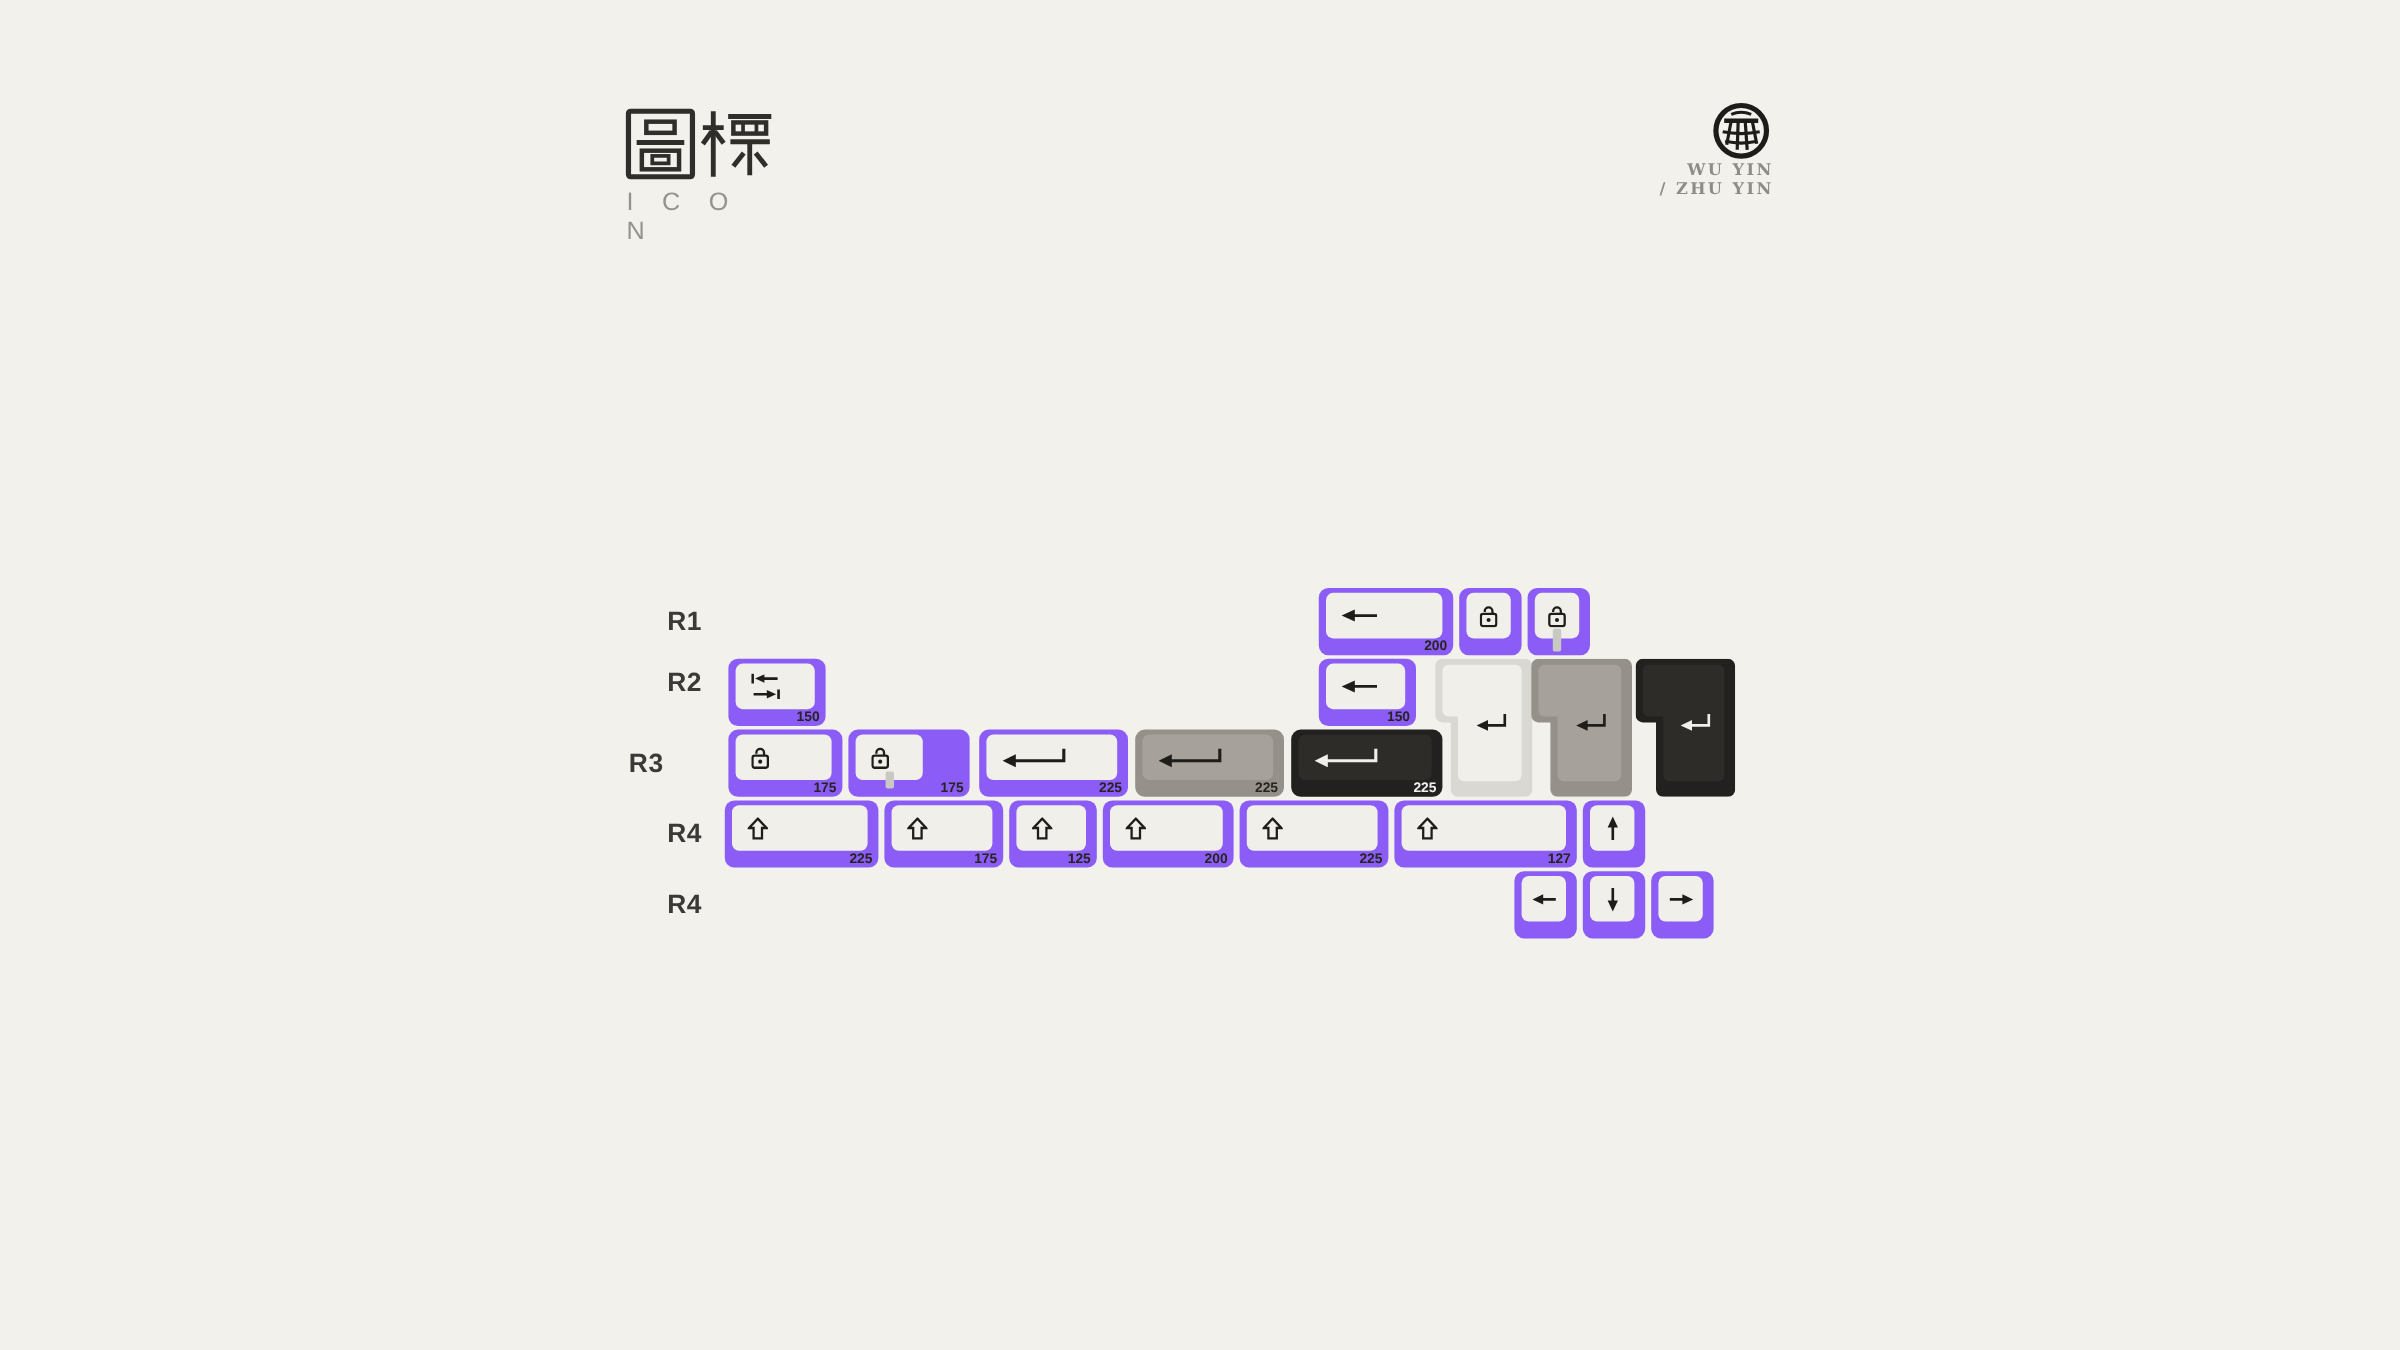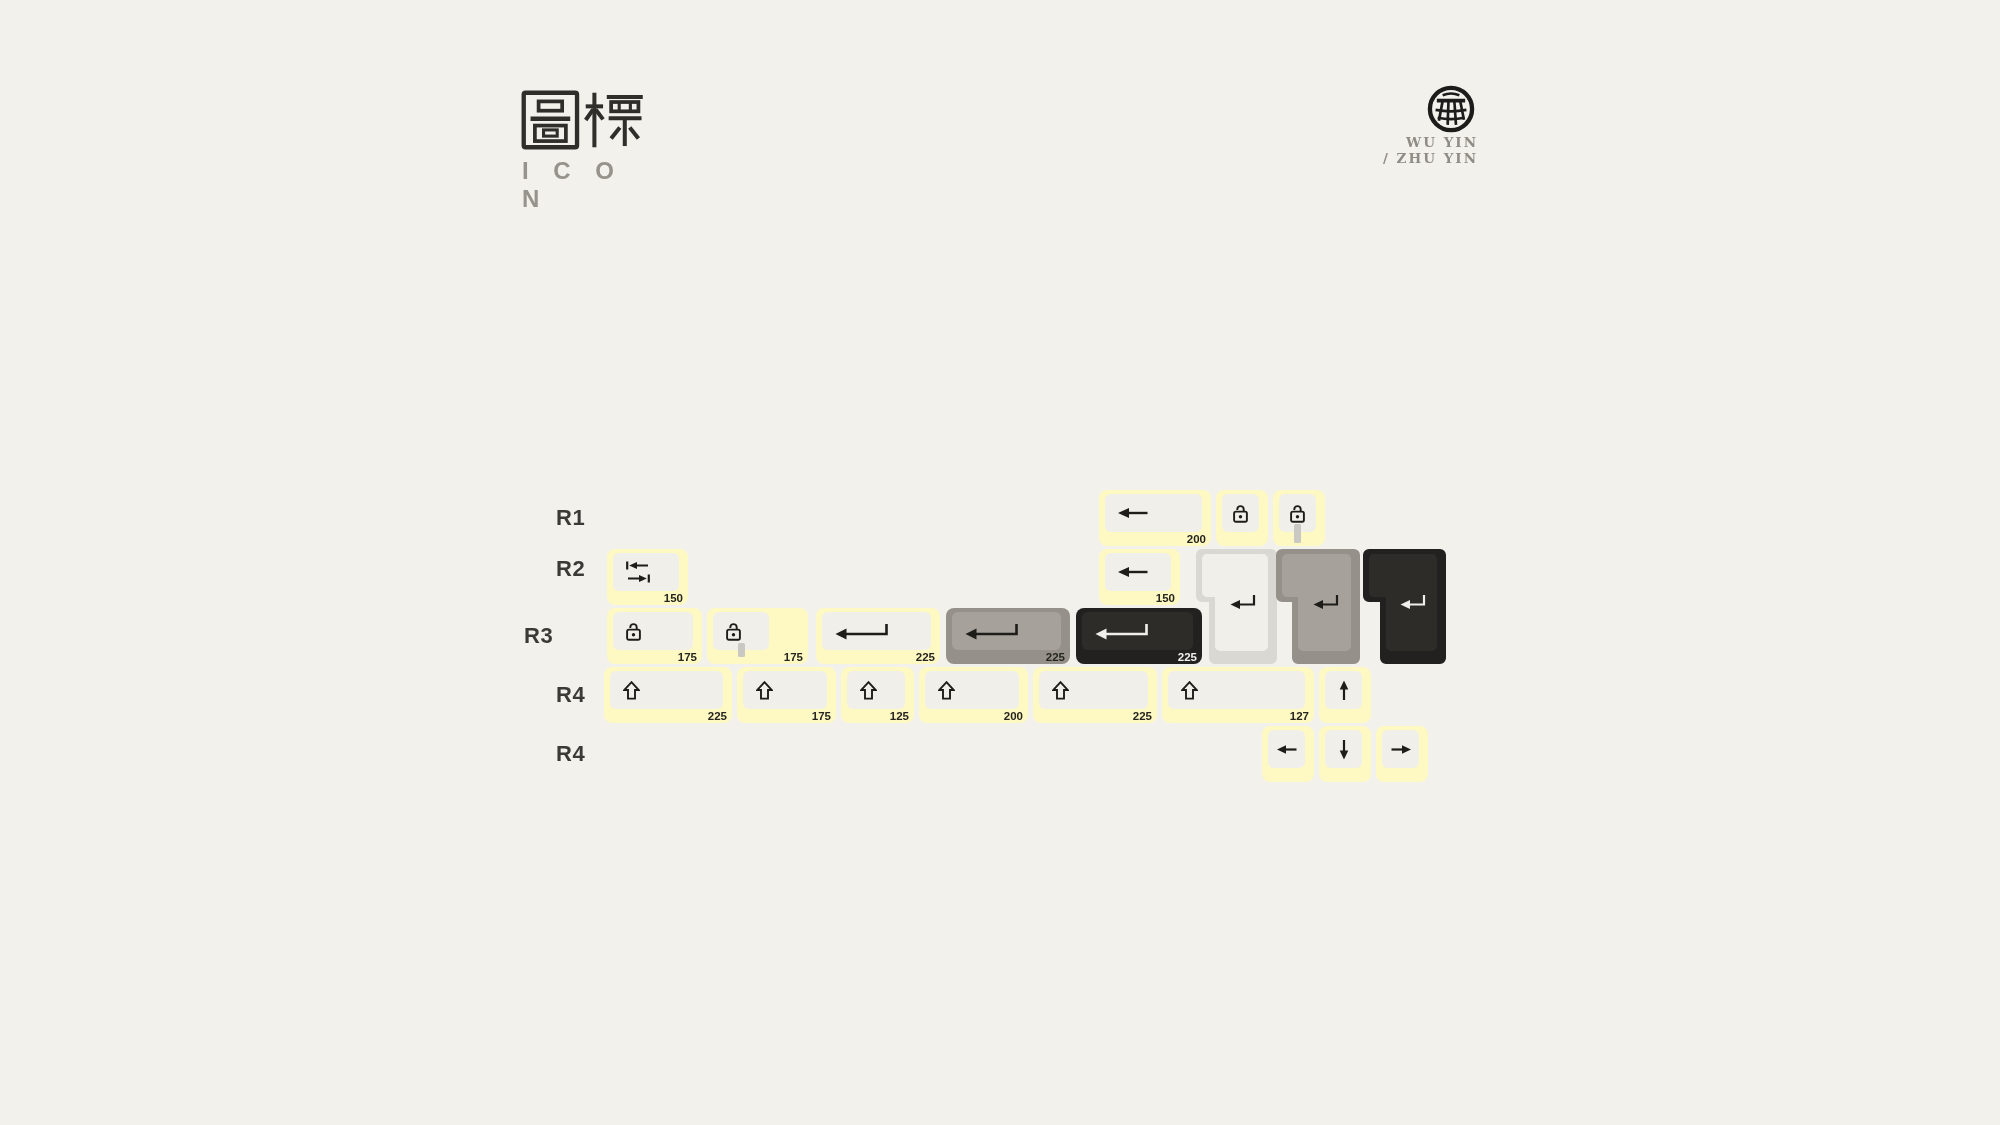--- a/index.html
+++ b/index.html
@@ -3,34 +3,34 @@
 <meta charset="utf-8">
 <style>
   html,body{margin:0;padding:0;}
   #stage{position:relative;width:2000px;height:1125px;background:#f2f1ec;overflow:hidden;
          font-family:"Liberation Sans",sans-serif;}
   .sr{position:absolute;width:1px;height:1px;overflow:hidden;clip:rect(0 0 0 0);white-space:nowrap;}
 
   
   .title-block{position:absolute;left:520px;top:88px;}
   .title-cjk-svg{display:block;}
-  .title-latin{position:absolute;left:2px;top:69px;font-size:24px;letter-spacing:9px;
-               color:#95938b;font-weight:700;}
+  .title-latin{position:absolute;left:2px;top:69px;font-size:21px;letter-spacing:9px;
+               color:#95938b;font-weight:400;}
   .brand-block{position:absolute;left:1360px;top:84px;width:120px;}
   .brand-logo{position:absolute;left:66px;top:0;}
   .brand-text{position:absolute;left:0;top:50px;width:118px;text-align:right;
               font-family:"DejaVu Serif",serif;font-weight:bold;font-size:13.5px;
               letter-spacing:2px;line-height:16px;color:#8e8c84;}
 
   
   #keyboard{position:absolute;left:0;top:0;width:2000px;height:1125px;}
   .row-label{position:absolute;transform:translateY(-50%);font-size:22px;font-weight:bold;
              color:#3b3a36;letter-spacing:0.5px;}
   .key{position:absolute;height:56px;border-radius:8px;}
-  .key.white{background:#fef9c3;}
+  .key.white{background:#8b5cf6;}
   .key.gray{background:#95908a;}
   .key.black{background:#222120;}
   .key-top{position:absolute;left:6px;top:4px;right:9px;bottom:14px;border-radius:6px;}
   .key.white .key-top{background:#f0efe9;}
   .key.gray .key-top{background:#a6a29b;}
   .key.black .key-top{background:#2d2c29;}
   .key-top.stepped{right:auto;width:56px;}
   .key-label{position:absolute;right:5px;bottom:1px;font-size:11.5px;font-weight:bold;color:#26251f;}
   .key.black .key-label{color:#f0efeb;}
   .led{position:absolute;width:7px;background:#c9c8c2;border-radius:1.5px;}

